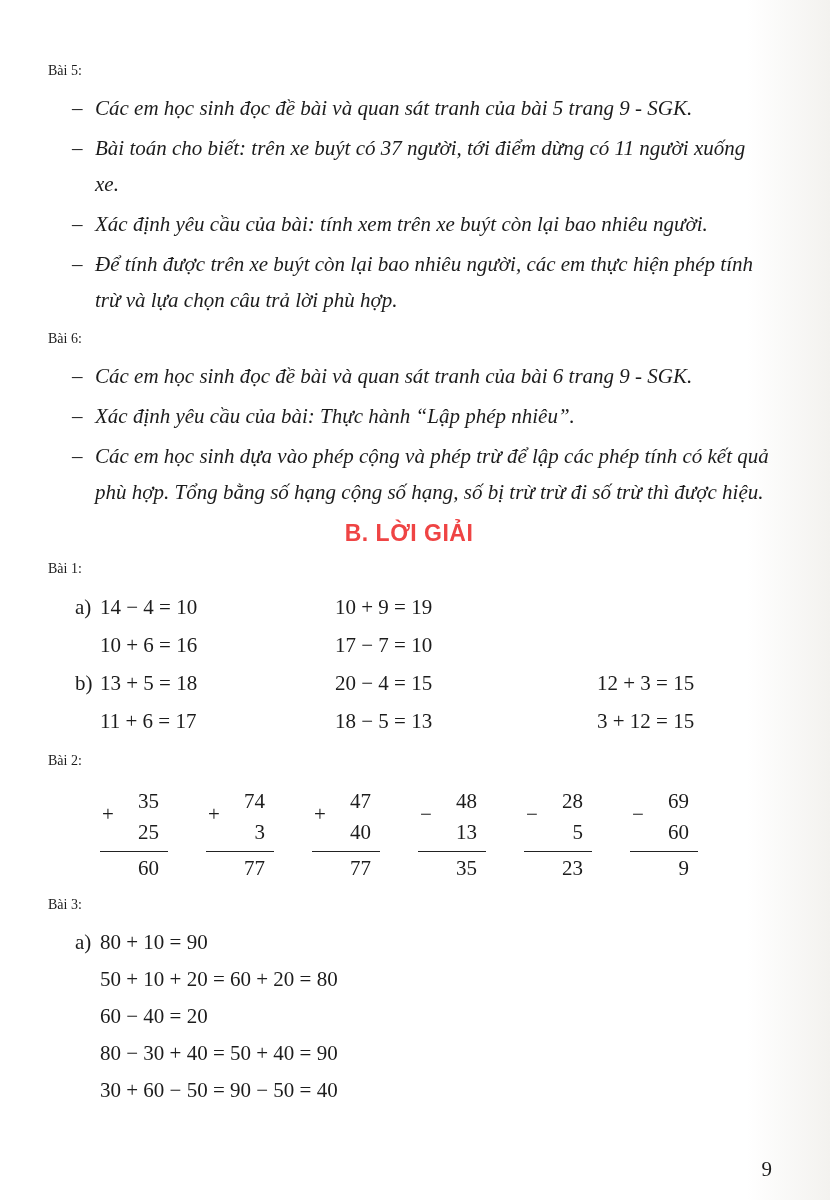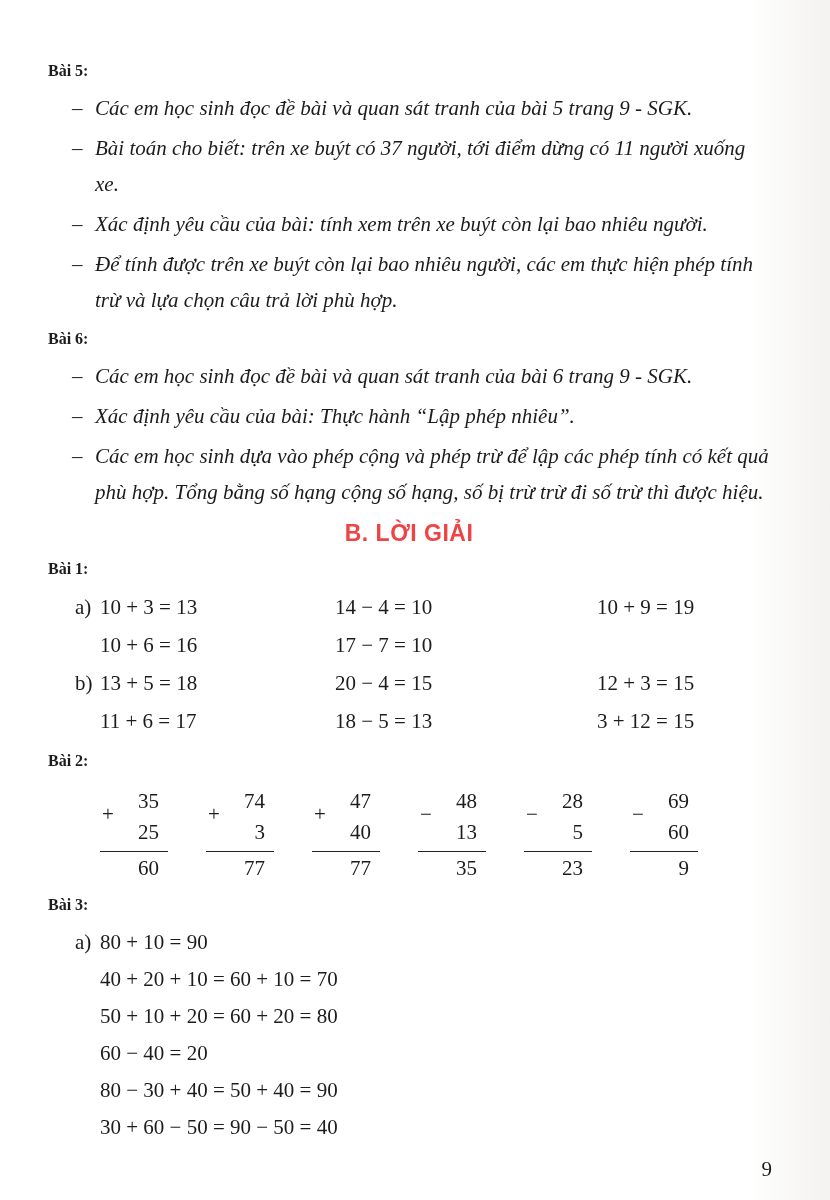--- a/index.html
+++ b/index.html
@@ -7,21 +7,21 @@
   body {
     position:relative;
     background:linear-gradient(90deg,#ffffff 0%,#ffffff 90%,#f3f2ef 100%);
     font-family:"Liberation Serif", serif;
     color:#1c1c1c;
     overflow:hidden;
   }
   .page { padding:50px 60px 0 48px; }
 
   .bai-heading {
-    font-size:16px; font-weight:bold; line-height:30px;
+    font-size:14px; font-weight:normal; line-height:30px;
     margin:6px 0 4px 0;
   }
   .li {
     display:flex; margin:0 0 4px 24px;
     font-size:21px; line-height:36px;
   }
   .dash { flex:0 0 23px; }
   .li-text { flex:1;font-style:italic; }
 
   .section-heading {
@@ -103,21 +103,20 @@
   <div class="li">
     <span class="dash">–</span>
     <span class="li-text">Các em học sinh dựa vào phép cộng và phép trừ để lập các phép tính có kết quả phù hợp. Tổng bằng số hạng cộng số hạng, số bị trừ trừ đi số trừ thì được hiệu.</span>
   </div>
 
   <div class="section-heading">B. LỜI GIẢI</div>
 
   <h2 class="bai-heading">Bài 1:</h2>
   <div class="b1-row">
     <span class="b1-label">a)</span>
-    <span>10 + 3 = 13</span>
     <span>14 − 4 = 10</span>
     <span>10 + 9 = 19</span>
   </div>
   <div class="b1-row">
     <span class="b1-label"></span>
     <span>10 + 6 = 16</span>
     <span>17 − 7 = 10</span>
   </div>
   <div class="b1-row">
     <span class="b1-label">b)</span>
@@ -197,21 +196,20 @@
 
   </div>
 
   <h2 class="bai-heading">Bài 3:</h2>
   <div class="b3-line">
     <span class="b3-label">a)</span>
     <span>80 + 10 = 90</span>
   </div>
   <div class="b3-line">
     <span class="b3-label"></span>
-    <span>40 + 20 + 10 = 60 + 10 = 70</span>
   </div>
   <div class="b3-line">
     <span class="b3-label"></span>
     <span>50 + 10 + 20 = 60 + 20 = 80</span>
   </div>
   <div class="b3-line">
     <span class="b3-label"></span>
     <span>60 − 40 = 20</span>
   </div>
   <div class="b3-line">

